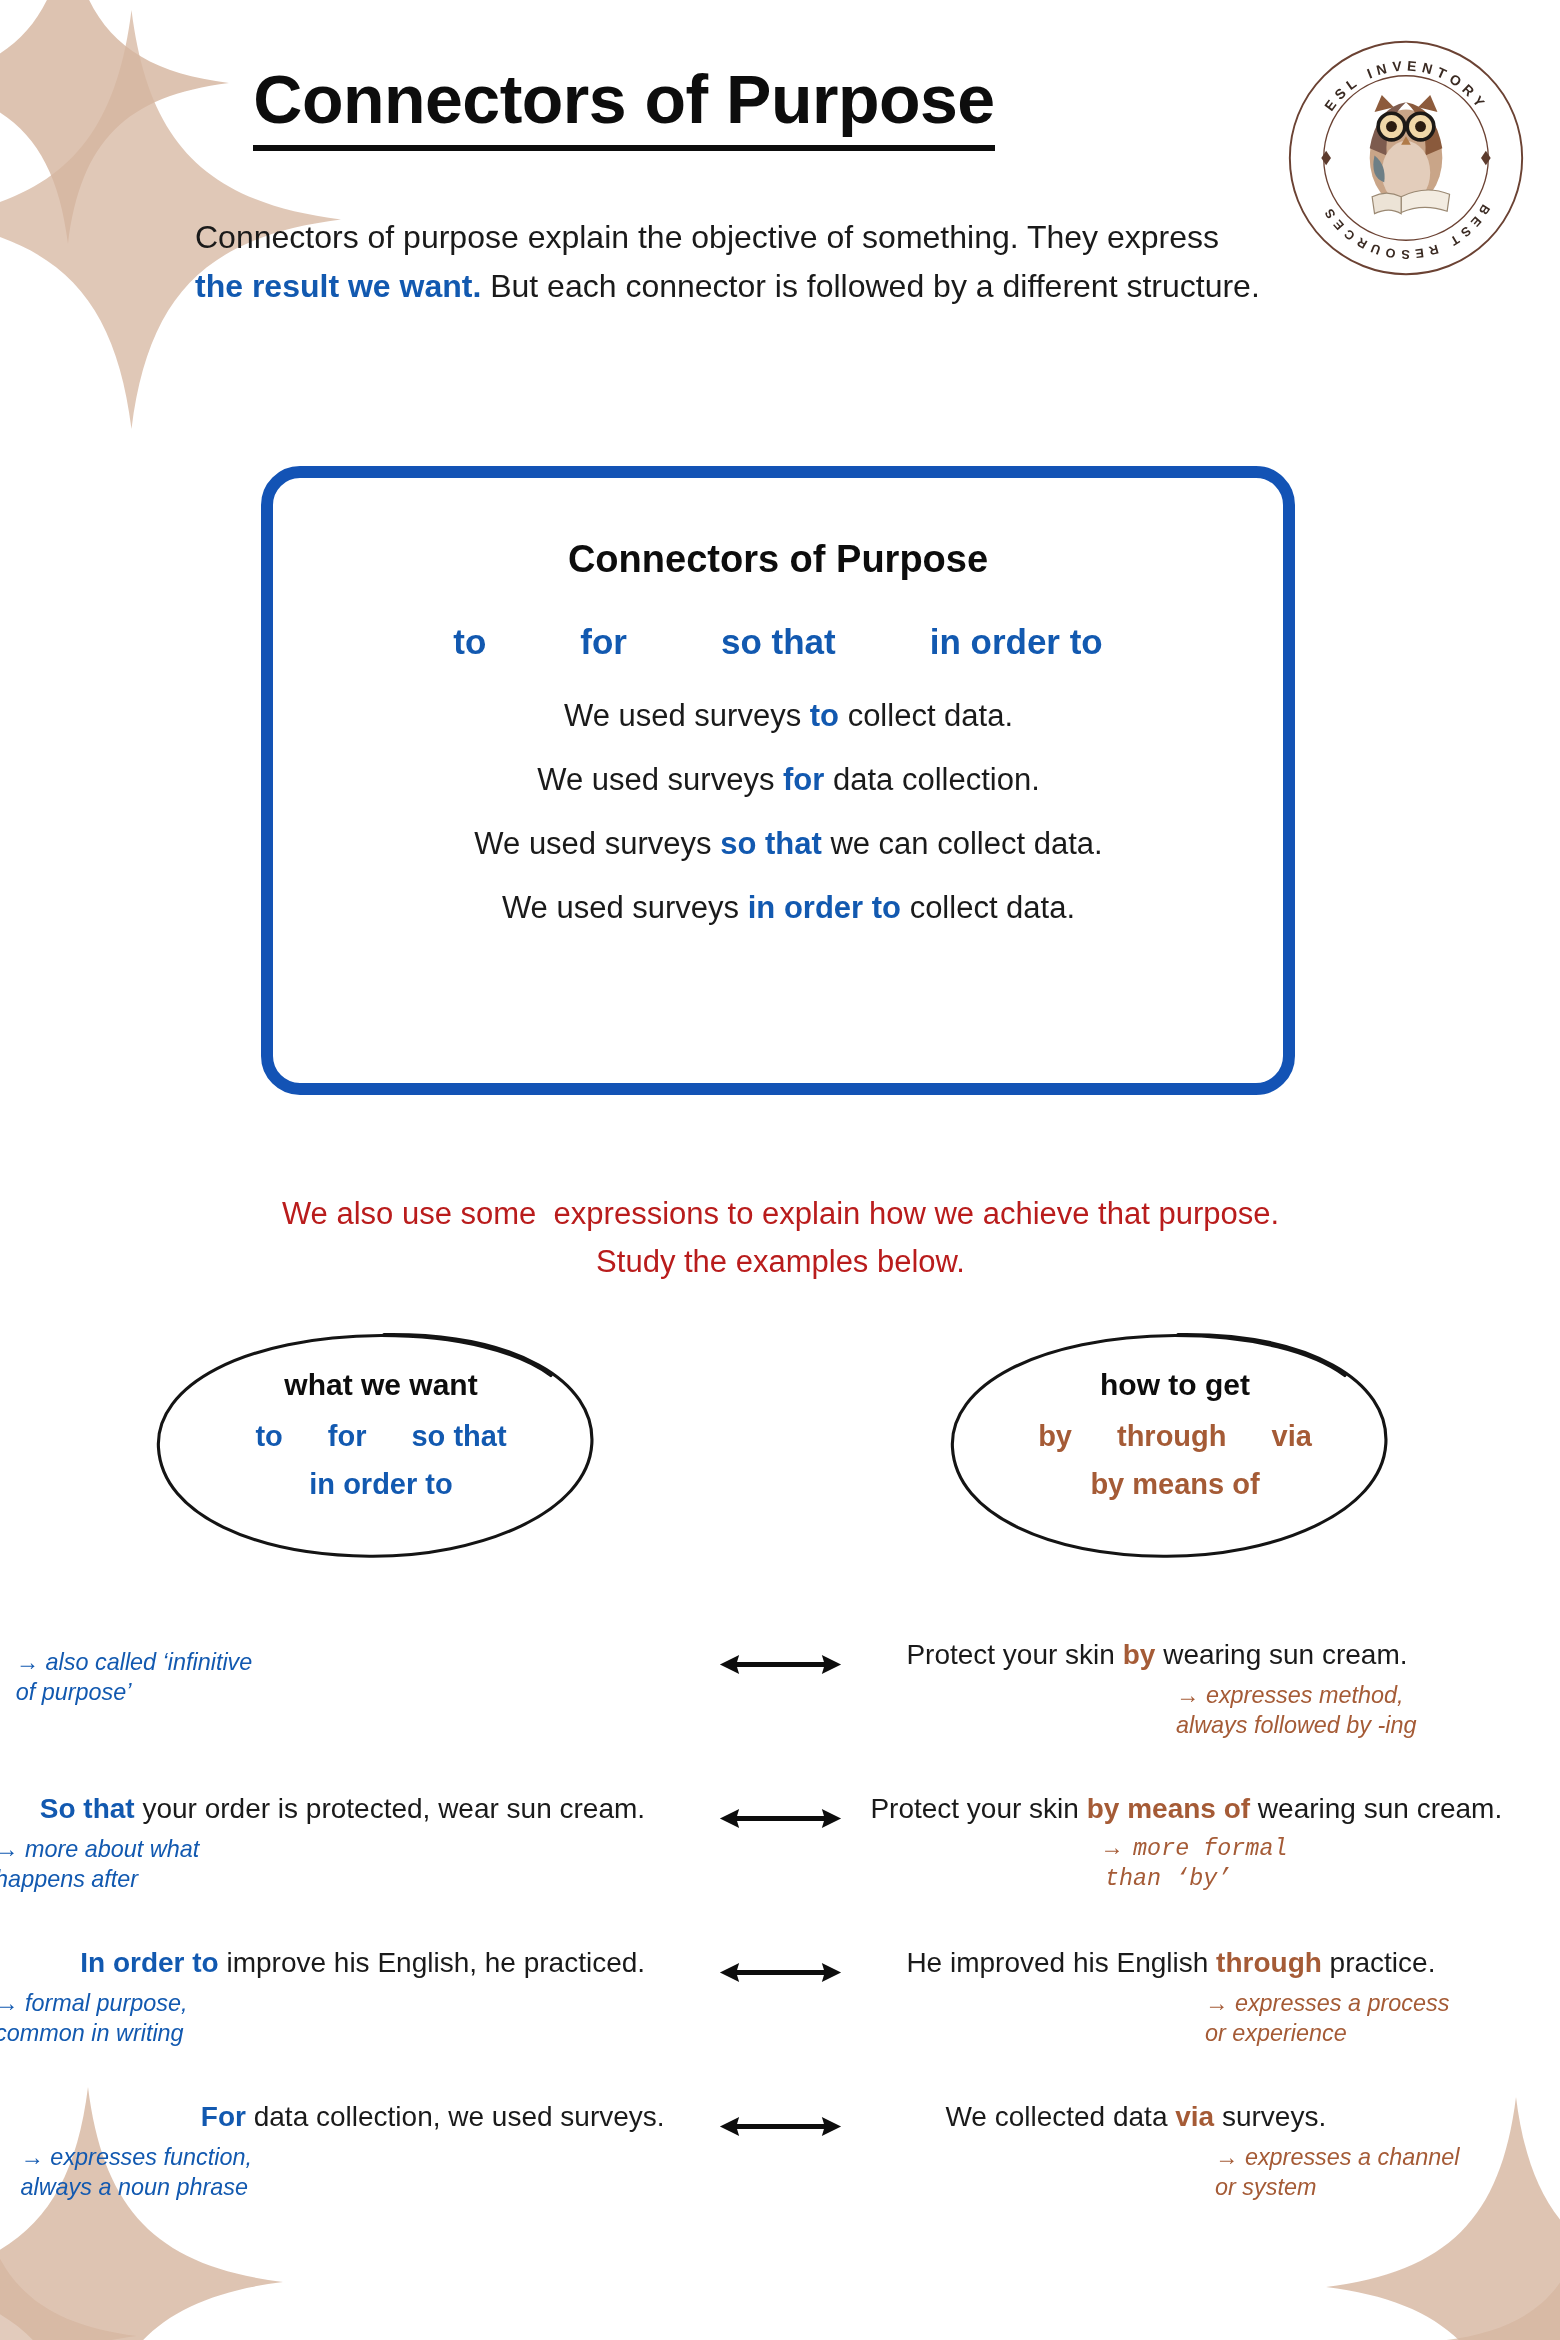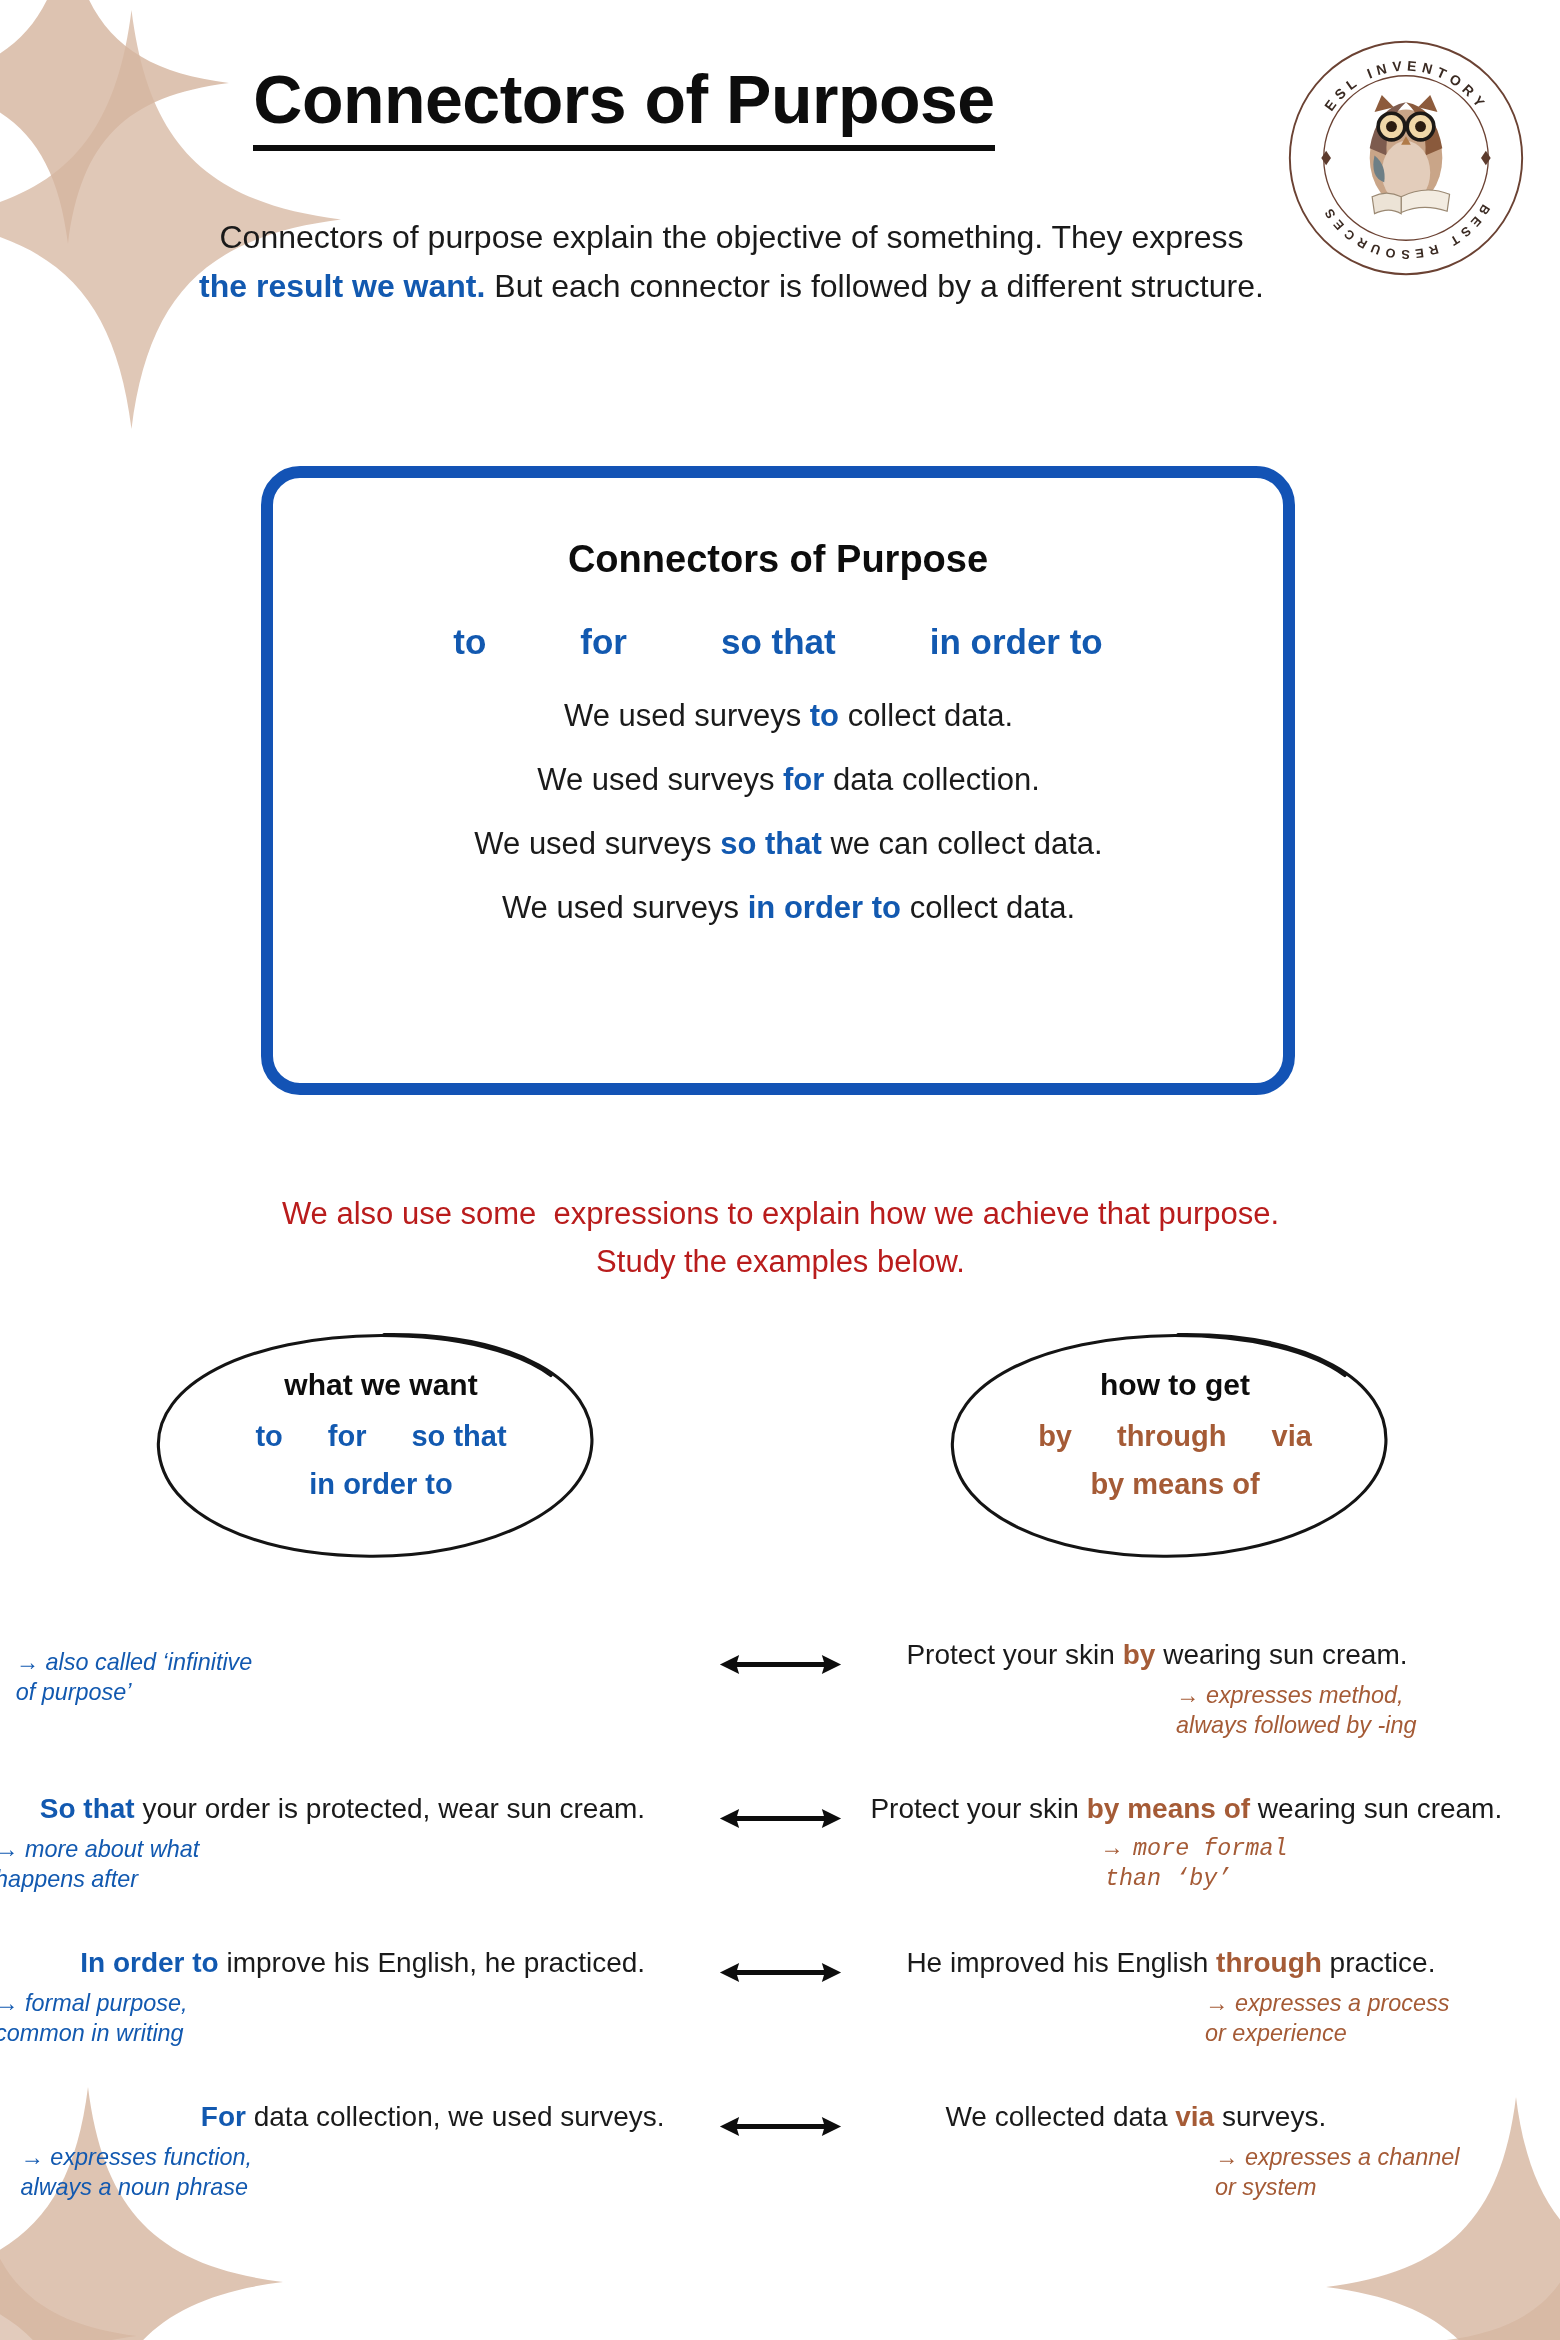--- a/index.html
+++ b/index.html
@@ -53,21 +53,20 @@
     width: 242px;
     height: 242px;
     z-index: 3;
   }
 
   .intro-paragraph {
     position: absolute;
     top: 213px;
     left: 195px;
     width: 1073px;
-    text-align: center;
     font-size: 32px;
     line-height: 1.52;
     color: #1a1a1a;
     z-index: 3;
   }
   .intro-paragraph b { color: #1259b0; font-weight: 700; }
 
   
   .blue-box {
     position: absolute;

